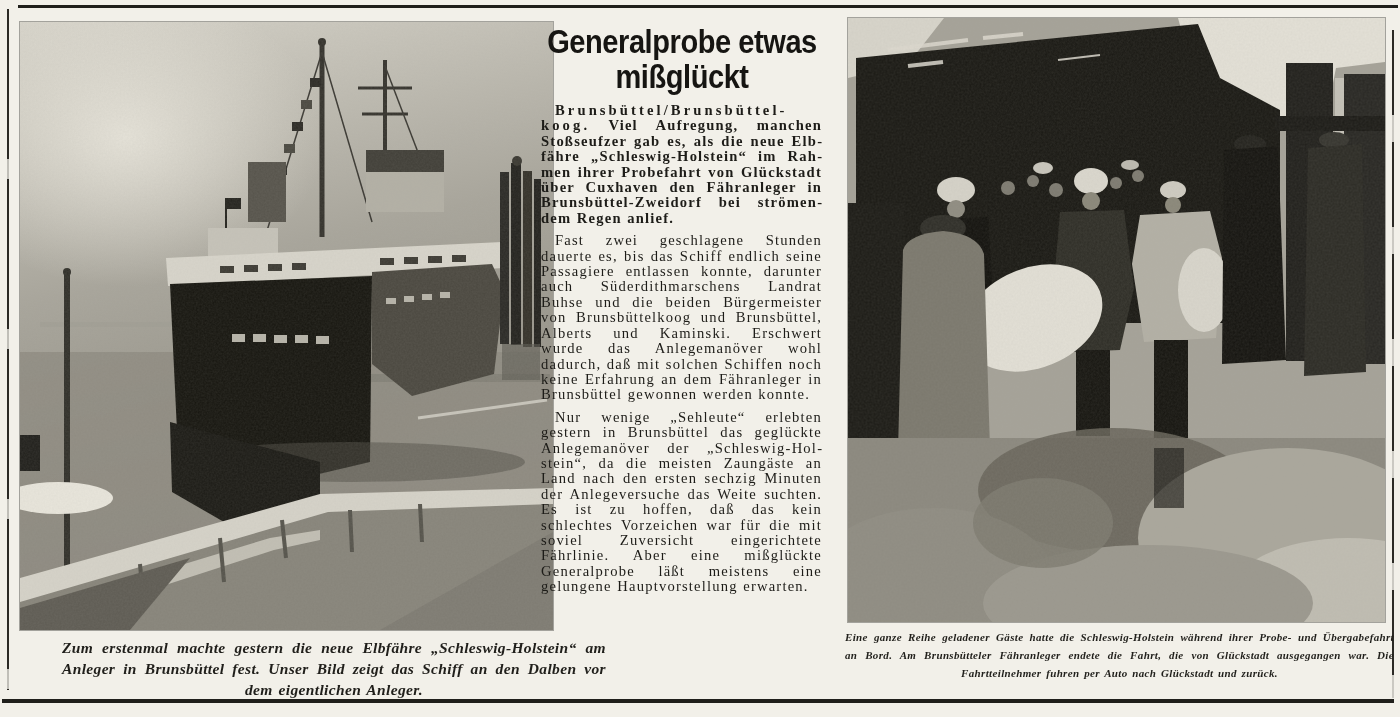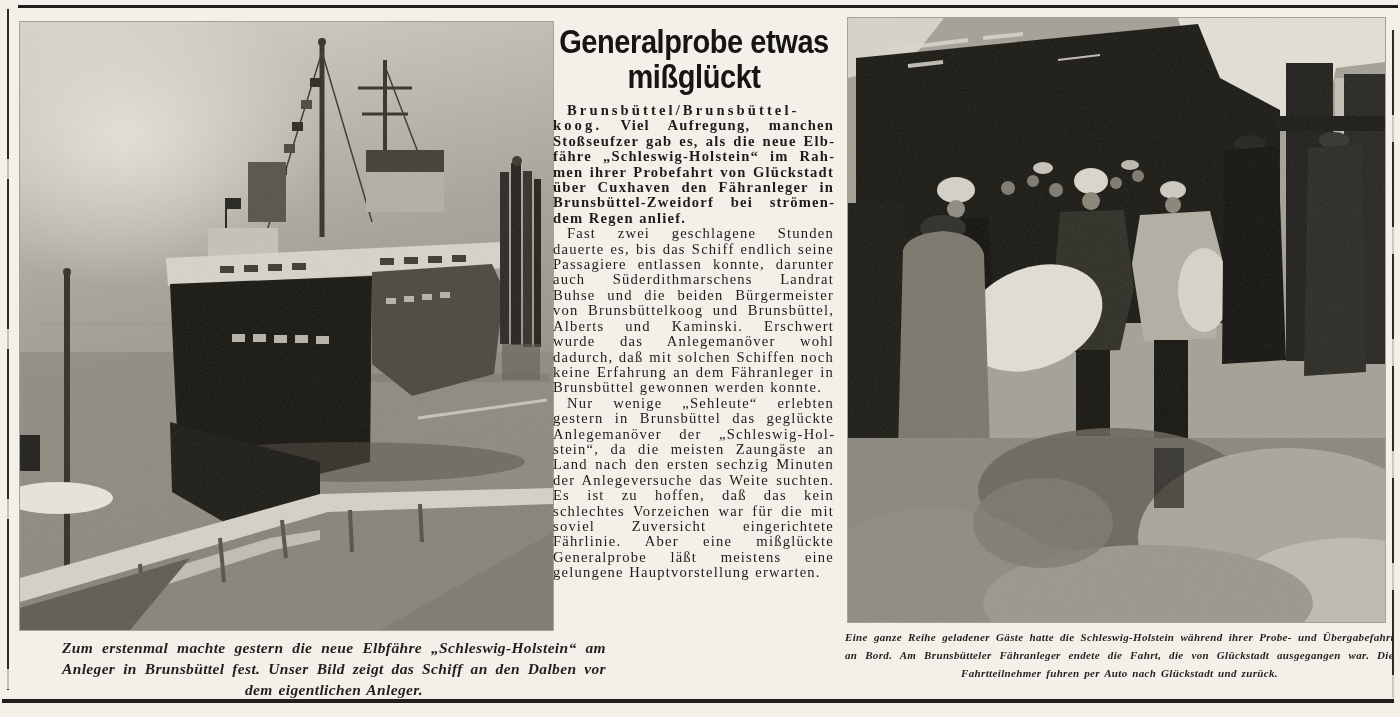--- a/index.html
+++ b/index.html
@@ -30,34 +30,34 @@
   .photo-right { left:848px; top:18px; width:537px; height:604px; }
   
   .caption {
     position:absolute; font-style:italic; font-weight:700;
     color:#201f1b; text-align:justify; text-align-last:center;
     hyphens:manual; letter-spacing:.35px; word-spacing:1.6px;
   }
   .caption-left  { left:14px;  top:637px; width:544px; font-size:15.5px; line-height:21px;margin-left:48px; }
   .caption-right { left:845px; top:628px; width:549px; font-size:11px;   line-height:18px; }
   
-  .column { position:absolute; left:553px; top:24px; width:281px; }
+  .column { position:absolute; left:541px; top:24px; width:281px; }
   .headline {
     width:318px; margin:0 0 9px -18.5px;
     transform:scaleX(.88); transform-origin:50% 0;
     font-family:"Liberation Sans", sans-serif; font-weight:700;
     font-size:33px; line-height:35px; letter-spacing:-.5px;
     text-align:center; color:#161512;
   }
   .column p {
     margin:0; text-align:justify; text-indent:14px; hyphens:manual;
     font-size:14.6px; line-height:15.4px; letter-spacing:1.2px;
     word-spacing:.6px; color:#1d1c18;
   }
-  .column p + p { }
+  .column p + p { margin-top:7px; }
   .column p.lead { font-weight:700; }
   .dateline { font-weight:700; letter-spacing:3.1px; }
 </style>
 </head>
 <body>
 
 <div class="clipping">
 
   <div class="rule-top"></div>
   <div class="border-left"></div>

